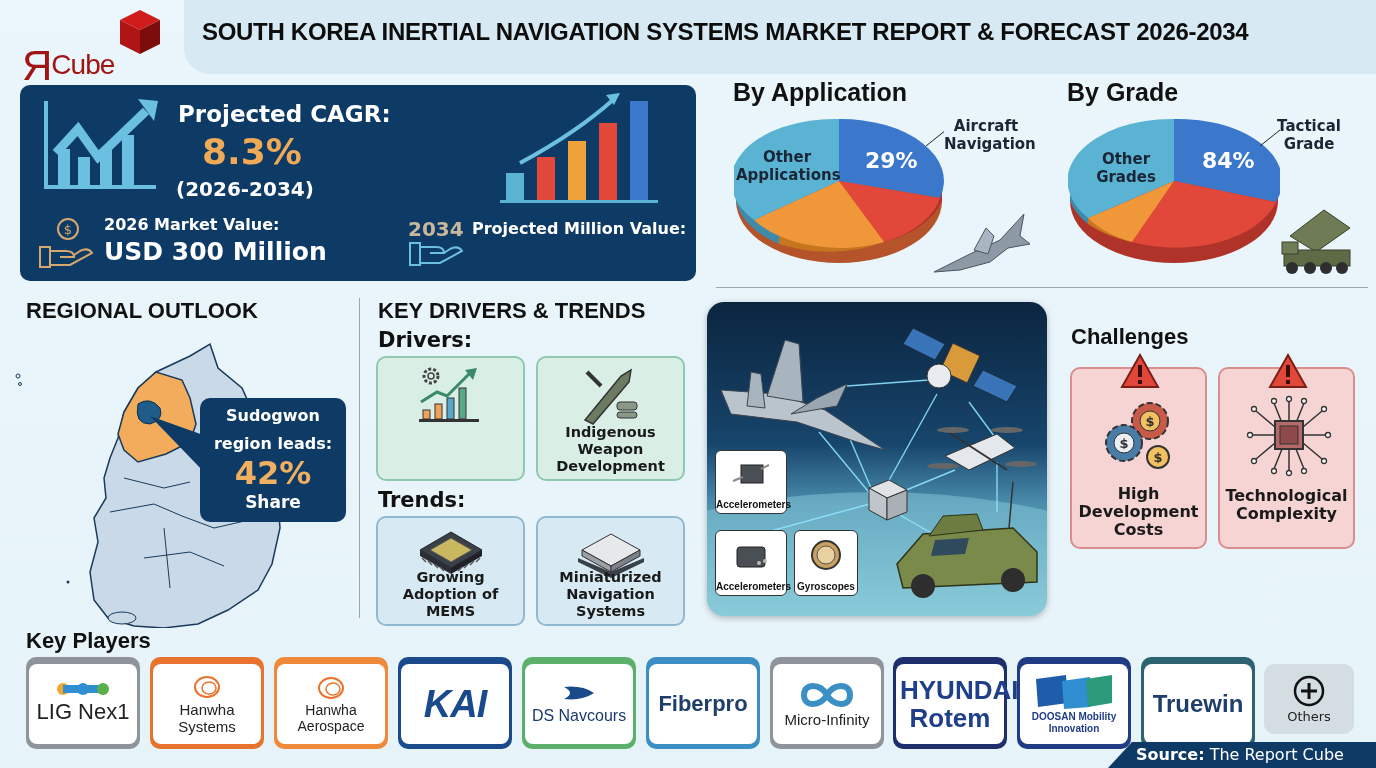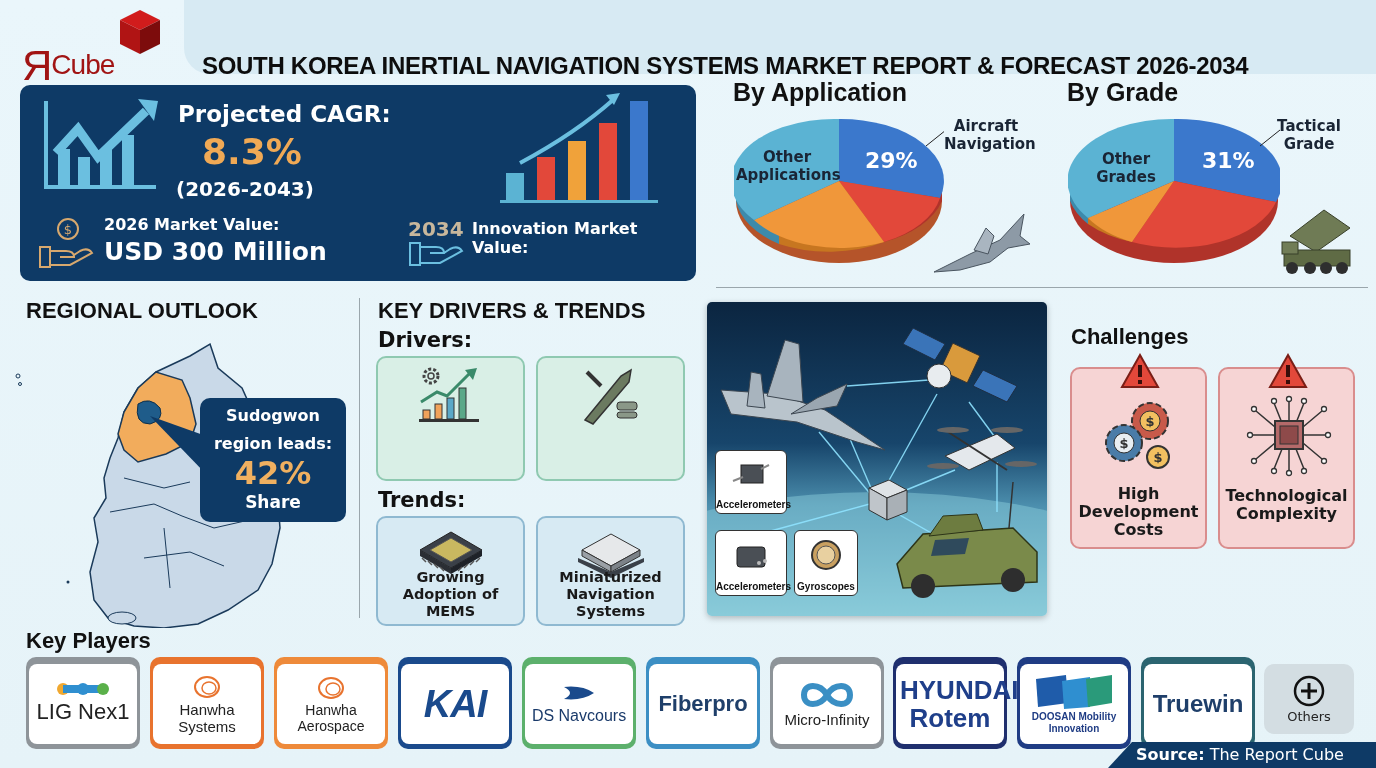--- a/index.html
+++ b/index.html
@@ -15,21 +15,21 @@
   
   .logo { left: 18px; top: 6px; width: 150px; height: 70px; }
   .logo-text { position: absolute; left: 4px; top: 30px; color: #a11414; font-family: "Liberation Sans", sans-serif; font-size: 28px; letter-spacing: -1px; }
   .logo-text .big { font-size: 42px; font-weight: normal; position: relative; top: 6px; }
   .header-bar {
     left: 184px; top: 0; width: 1192px; height: 74px;
     background: #d7eaf3; border-bottom-left-radius: 26px;
   }
   .header-title {
     left: 202px; top: 18px; font-size: 24px; font-weight: bold;
-    font-family: "Liberation Sans", sans-serif; letter-spacing: -0.3px; color: #0d0d0d; margin-top: 34px;
+    font-family: "Liberation Sans", sans-serif; letter-spacing: -0.3px; color: #0d0d0d;
   }
 
   
   .kpi {
     left: 20px; top: 85px; width: 676px; height: 196px;
     background: #0e3a66; border-radius: 10px; color: #fff;
   }
   .kpi .cagr-label { left: 158px; top: 16px; font-size: 23px; font-weight: bold; }
   .kpi .cagr-value { left: 182px; top: 46px; font-size: 36px; font-weight: bold; color: #f0a955; }
   .kpi .cagr-period { left: 156px; top: 92px; font-size: 20px; font-weight: bold; }
@@ -63,21 +63,21 @@
     border-radius: 10px; text-align: center; font-weight: bold; font-size: 14.5px; line-height: 17px;
     color: #1a1a1a;
   }
   .card.driver { background: #d9efe6; border: 2px solid #8fc9b1; }
   .card.trend { background: #d7eaf3; border: 2px solid #8fb9d1; }
   .card .icon { height: 68px; display: flex; align-items: center; justify-content: center; margin-top: 4px; }
   .card .txt { position: absolute; left: 0; right: 0; bottom: 4px; }
 
   
   .illus {
-    left: 707px; top: 302px; width: 340px; height: 314px; border-radius: 5px;
+    left: 707px; top: 302px; width: 340px; height: 314px; border-radius: 17px;
     background: linear-gradient(180deg, #0b2540 0%, #17456b 45%, #4c8fae 65%, #86c7d6 100%);
     overflow: hidden; box-shadow: 0 2px 6px rgba(0,0,0,0.25);
   }
   .comp-box {
     position: absolute; background: #fff; border: 1px solid #333; border-radius: 6px;
     font-size: 10px; font-weight: bold; font-family: "Liberation Sans", sans-serif; text-align: center; color: #111;
   }
   .comp-box .lbl { position: absolute; left: 0; right: 0; bottom: 3px; }
 
   
@@ -127,21 +127,21 @@
     <path d="M4 2 V88 H114" stroke="#6bbfe0" stroke-width="4" fill="none"></path>
     <rect x="16" y="50" width="12" height="36" fill="#6bbfe0"></rect>
     <rect x="36" y="58" width="12" height="28" fill="#6bbfe0"></rect>
     <rect x="58" y="50" width="12" height="36" fill="#6bbfe0"></rect>
     <rect x="80" y="36" width="12" height="50" fill="#6bbfe0"></rect>
     <polyline points="14,54 36,30 56,58 104,12" stroke="#6bbfe0" stroke-width="9" fill="none"></polyline>
     <polygon points="96,0 116,2 112,22" fill="#6bbfe0"></polygon>
   </svg>
   <div class="abs cagr-label">Projected CAGR:</div>
   <div class="abs cagr-value">8.3%</div>
-  <div class="abs cagr-period">(2026-2043)</div>
+  <div class="abs cagr-period">(2026-2034)</div>
 
   <svg class="abs" style="left:476px;top:8px" width="170" height="112" viewBox="0 0 170 112">
     <rect x="10" y="80" width="18" height="28" fill="#5bb3d3"></rect>
     <rect x="41" y="64" width="18" height="44" fill="#e2483a"></rect>
     <rect x="72" y="48" width="18" height="60" fill="#f0a23a"></rect>
     <rect x="103" y="30" width="18" height="78" fill="#e2483a"></rect>
     <rect x="134" y="8" width="18" height="100" fill="#3b78cc"></rect>
     <rect x="4" y="107" width="158" height="3" fill="#5bb3d3"></rect>
     <path d="M24 70 Q80 40 118 6" stroke="#6bbfe0" stroke-width="4" fill="none"></path>
     <polygon points="110,2 124,0 118,12" fill="#6bbfe0"></polygon>
@@ -152,21 +152,21 @@
     <text x="32" y="17" text-anchor="middle" font-size="13" fill="#d7a86e" font-family="DejaVu Sans">$</text>
     <path d="M4 30 H14 V50 H4 Z M14 34 H30 Q38 34 38 40 H24 M14 48 H34 L56 36 Q52 30 44 34 L38 38" stroke="#d7a86e" stroke-width="2" fill="none"></path>
   </svg>
   <div class="abs mv-label">2026 Market Value:</div>
   <div class="abs mv-value">USD 300 Million</div>
 
   <div class="abs pmv-year">2034</div>
   <svg class="abs" style="left:386px;top:154px" width="60" height="30" viewBox="0 0 60 30">
     <path d="M4 4 H14 V26 H4 Z M14 8 H30 Q38 8 38 14 H24 M14 24 H34 L56 12 Q52 6 44 10 L38 14" stroke="#6bbfe0" stroke-width="2" fill="none"></path>
   </svg>
-  <div class="abs pmv-label">Innovation Market Value:</div>
+  <div class="abs pmv-label">Projected Million Value:</div>
 </div>
 
 <div class="abs pie-title" style="left:733px;top:78px">By Application</div>
 <svg class="abs" style="left:734px;top:116px" width="210" height="150" viewBox="0 0 210 150">
   <path d="M2 65 V85 A103 62 0 0 0 208 85 V65 Z" fill="#b5542a"></path>
   <path d="M2 65 V85 A103 62 0 0 0 45 128 V108 Z" fill="#3d8aab"></path>
   <path d="M45 108 V128 A103 62 0 0 0 150 126 V106 Z" fill="#c77620"></path>
   <path d="M150 106 V126 A103 62 0 0 0 208 85 V65 Z" fill="#b0332a"></path>
   <path d="M105 65 L105 3 A103 62 0 0 1 206 82 Z" fill="#3b78cc"></path>
   <path d="M105 65 L206 82 A103 62 0 0 1 150 126 Z" fill="#e2483a"></path>
@@ -186,21 +186,21 @@
 <svg class="abs" style="left:1068px;top:116px" width="212" height="152" viewBox="0 0 212 152">
   <path d="M2 65 V85 A104 62 0 0 0 210 85 V65 Z" fill="#b0332a"></path>
   <path d="M2 65 V85 A104 62 0 0 0 20 108 V90 Z" fill="#3d8aab"></path>
   <path d="M20 90 V108 A104 62 0 0 0 64 126 V106 Z" fill="#c77620"></path>
   <path d="M106 65 L106 3 A104 62 0 0 1 208 86 Z" fill="#3b78cc"></path>
   <path d="M106 65 L208 86 A104 62 0 0 1 64 126 Z" fill="#e2483a"></path>
   <path d="M106 65 L64 126 A104 62 0 0 1 20 102 Z" fill="#f0973a"></path>
   <path d="M106 65 L20 102 A104 62 0 0 1 106 3 Z" fill="#5bb3d3"></path>
   <line x1="192" y1="30" x2="212" y2="14" stroke="#222" stroke-width="1"></line>
 </svg>
-<div class="abs pie-pct" style="left:1202px;top:148px">31%</div>
+<div class="abs pie-pct" style="left:1202px;top:148px">84%</div>
 <div class="abs pie-label" style="left:1086px;top:150px;width:80px">Other Grades</div>
 <div class="abs pie-label" style="left:1274px;top:117px;width:70px">Tactical Grade</div>
 <svg class="abs" style="left:1280px;top:206px" width="76" height="72" viewBox="0 0 76 72">
   <polygon points="10,30 44,4 70,22 36,46" fill="#6f7b55" stroke="#39402a" stroke-width="1"></polygon>
   <rect x="4" y="44" width="66" height="16" fill="#5f6b45" stroke="#39402a"></rect>
   <rect x="2" y="36" width="16" height="12" fill="#717d57" stroke="#39402a"></rect>
   <circle cx="12" cy="62" r="6" fill="#2e2e2e"></circle>
     <circle cx="30" cy="62" r="6" fill="#2e2e2e"></circle>
   <circle cx="46" cy="62" r="6" fill="#2e2e2e"></circle>
     <circle cx="62" cy="62" r="6" fill="#2e2e2e"></circle>
@@ -250,20 +250,21 @@
 </div>
 <div class="abs card driver" style="left:536px;top:356px;width:149px;height:125px">
   <div class="icon">
     <svg width="60" height="60" viewBox="0 0 60 60">
       <polygon points="4,54 40,10 50,4 48,16 12,58" fill="#6b7a60" stroke="#333" stroke-width="1.5"></polygon>
       <line x1="6" y1="6" x2="20" y2="20" stroke="#333" stroke-width="4"></line>
       <rect x="36" y="36" width="20" height="8" rx="3" fill="#8a9888" stroke="#333"></rect>
       <rect x="36" y="46" width="20" height="6" rx="3" fill="#8a9888" stroke="#333"></rect>
     </svg>
   </div>
+  <div class="txt">Indigenous Weapon Development</div>
 </div>
 
 <div class="abs subhead" style="left:378px;top:488px">Trends:</div>
 
 <div class="abs card trend" style="left:376px;top:516px;width:149px;height:110px">
   <div class="icon">
     <svg width="70" height="56" viewBox="0 0 70 56">
       <polygon points="35,4 66,22 35,40 4,22" fill="#3a4048" stroke="#222"></polygon>
       <polygon points="35,10 56,22 35,34 14,22" fill="#c9b860" stroke="#555"></polygon>
       <polygon points="4,22 35,40 35,46 4,28" fill="#2a2e34"></polygon>

